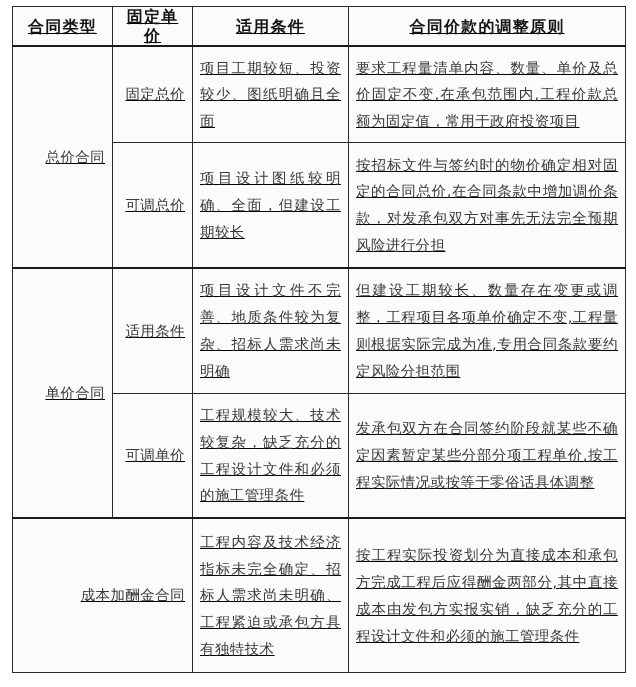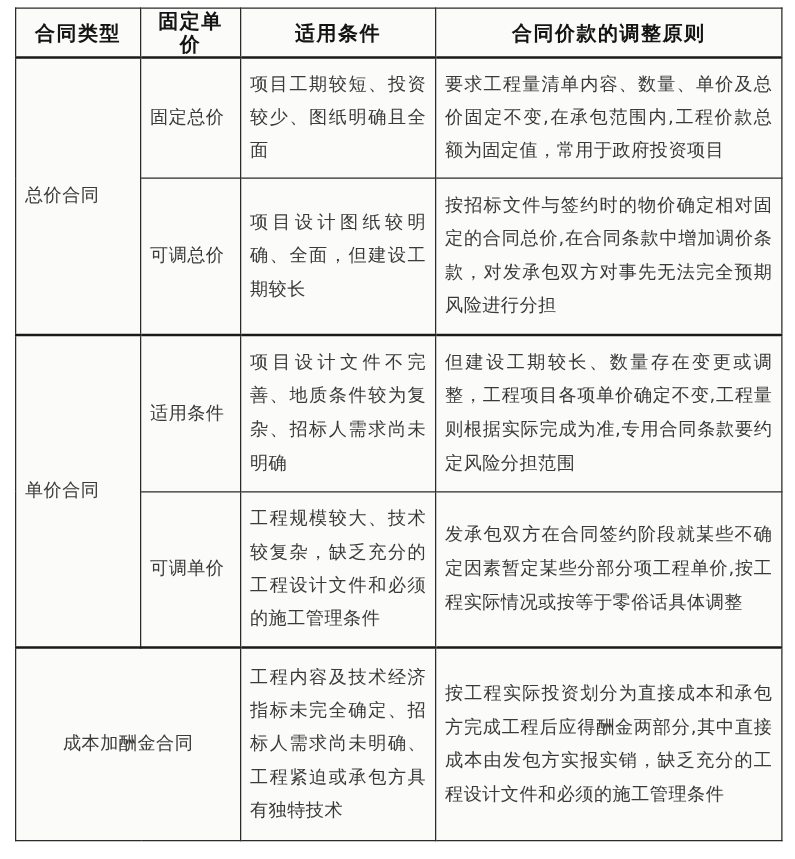--- a/index.html
+++ b/index.html
@@ -13,20 +13,21 @@
     font-family: "DejaVu Sans", "Liberation Sans", sans-serif;
     overflow: hidden;
   }
 
   #table-wrap {
     position: absolute;
     left: 12px;
     top: 6px;
     width: 613px;
     height: 667px;
+    text-decoration: underline;
   }
 
   table.contract-table {
     width: 613px;
     height: 667px;
     border-collapse: collapse;
     table-layout: fixed;
     background: #fbfbf9;
   }
 
@@ -58,29 +59,29 @@
   }
 
   
   col.c-type  { width: 100px; }
   col.c-mode  { width: 80px;  }
   col.c-cond  { width: 156px; }
   col.c-rule  { width: 277px; }
 
   
   td.group-cell {
-    text-align: left;
+    text-align: right;
     font-size: 15px;
     letter-spacing: 1px;
     color: #3a3a3a;
   }
 
   
   td.mode-cell {
-    text-align: left;
+    text-align: right;
     font-size: 14.5px;
     letter-spacing: 0.8px;
     color: #3a3a3a;
     white-space: nowrap;
     margin-left: 48px;
   }
 
   
   td.cond-cell {
     text-align: justify;
@@ -96,21 +97,21 @@
     text-align-last: left;
     font-size: 14.5px;
     line-height: 1.9;
     color: #3a3a3a;
     padding-left: 9px;
     padding-right: 9px;
   }
 
   
   td.merged-type-cell {
-    text-align: center;
+    text-align: right;
     font-size: 15px;
     letter-spacing: 1px;
     color: #3a3a3a;
   }
 
   
   tr.group-start > td {
     border-top: 2px solid #1a1a1a;
   }
 </style>

